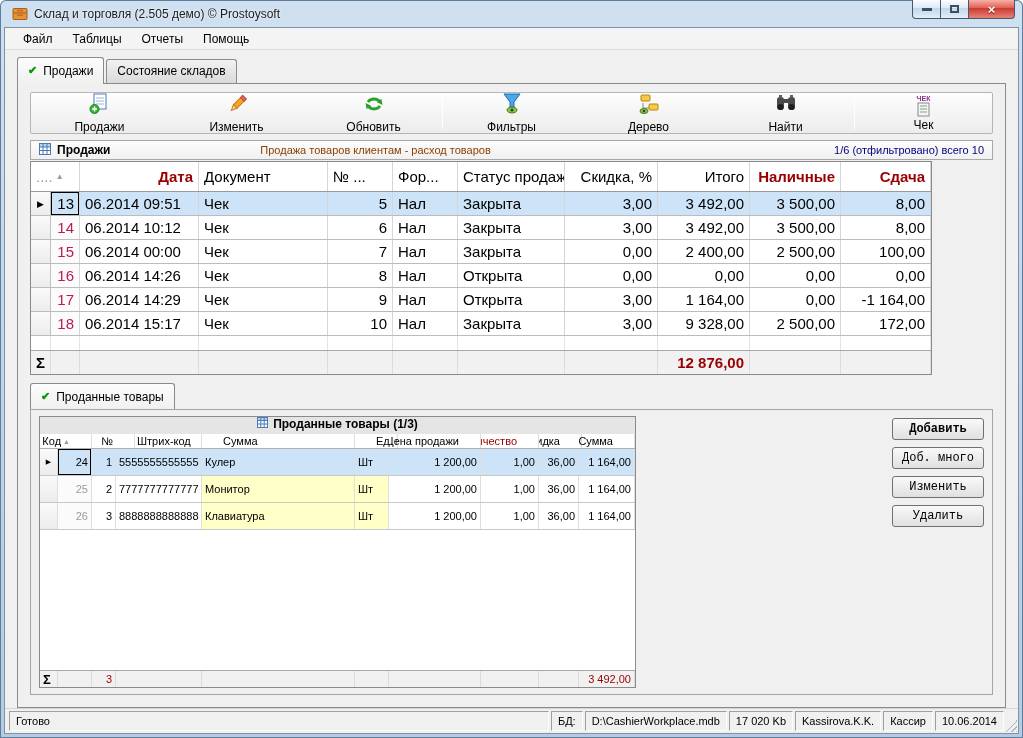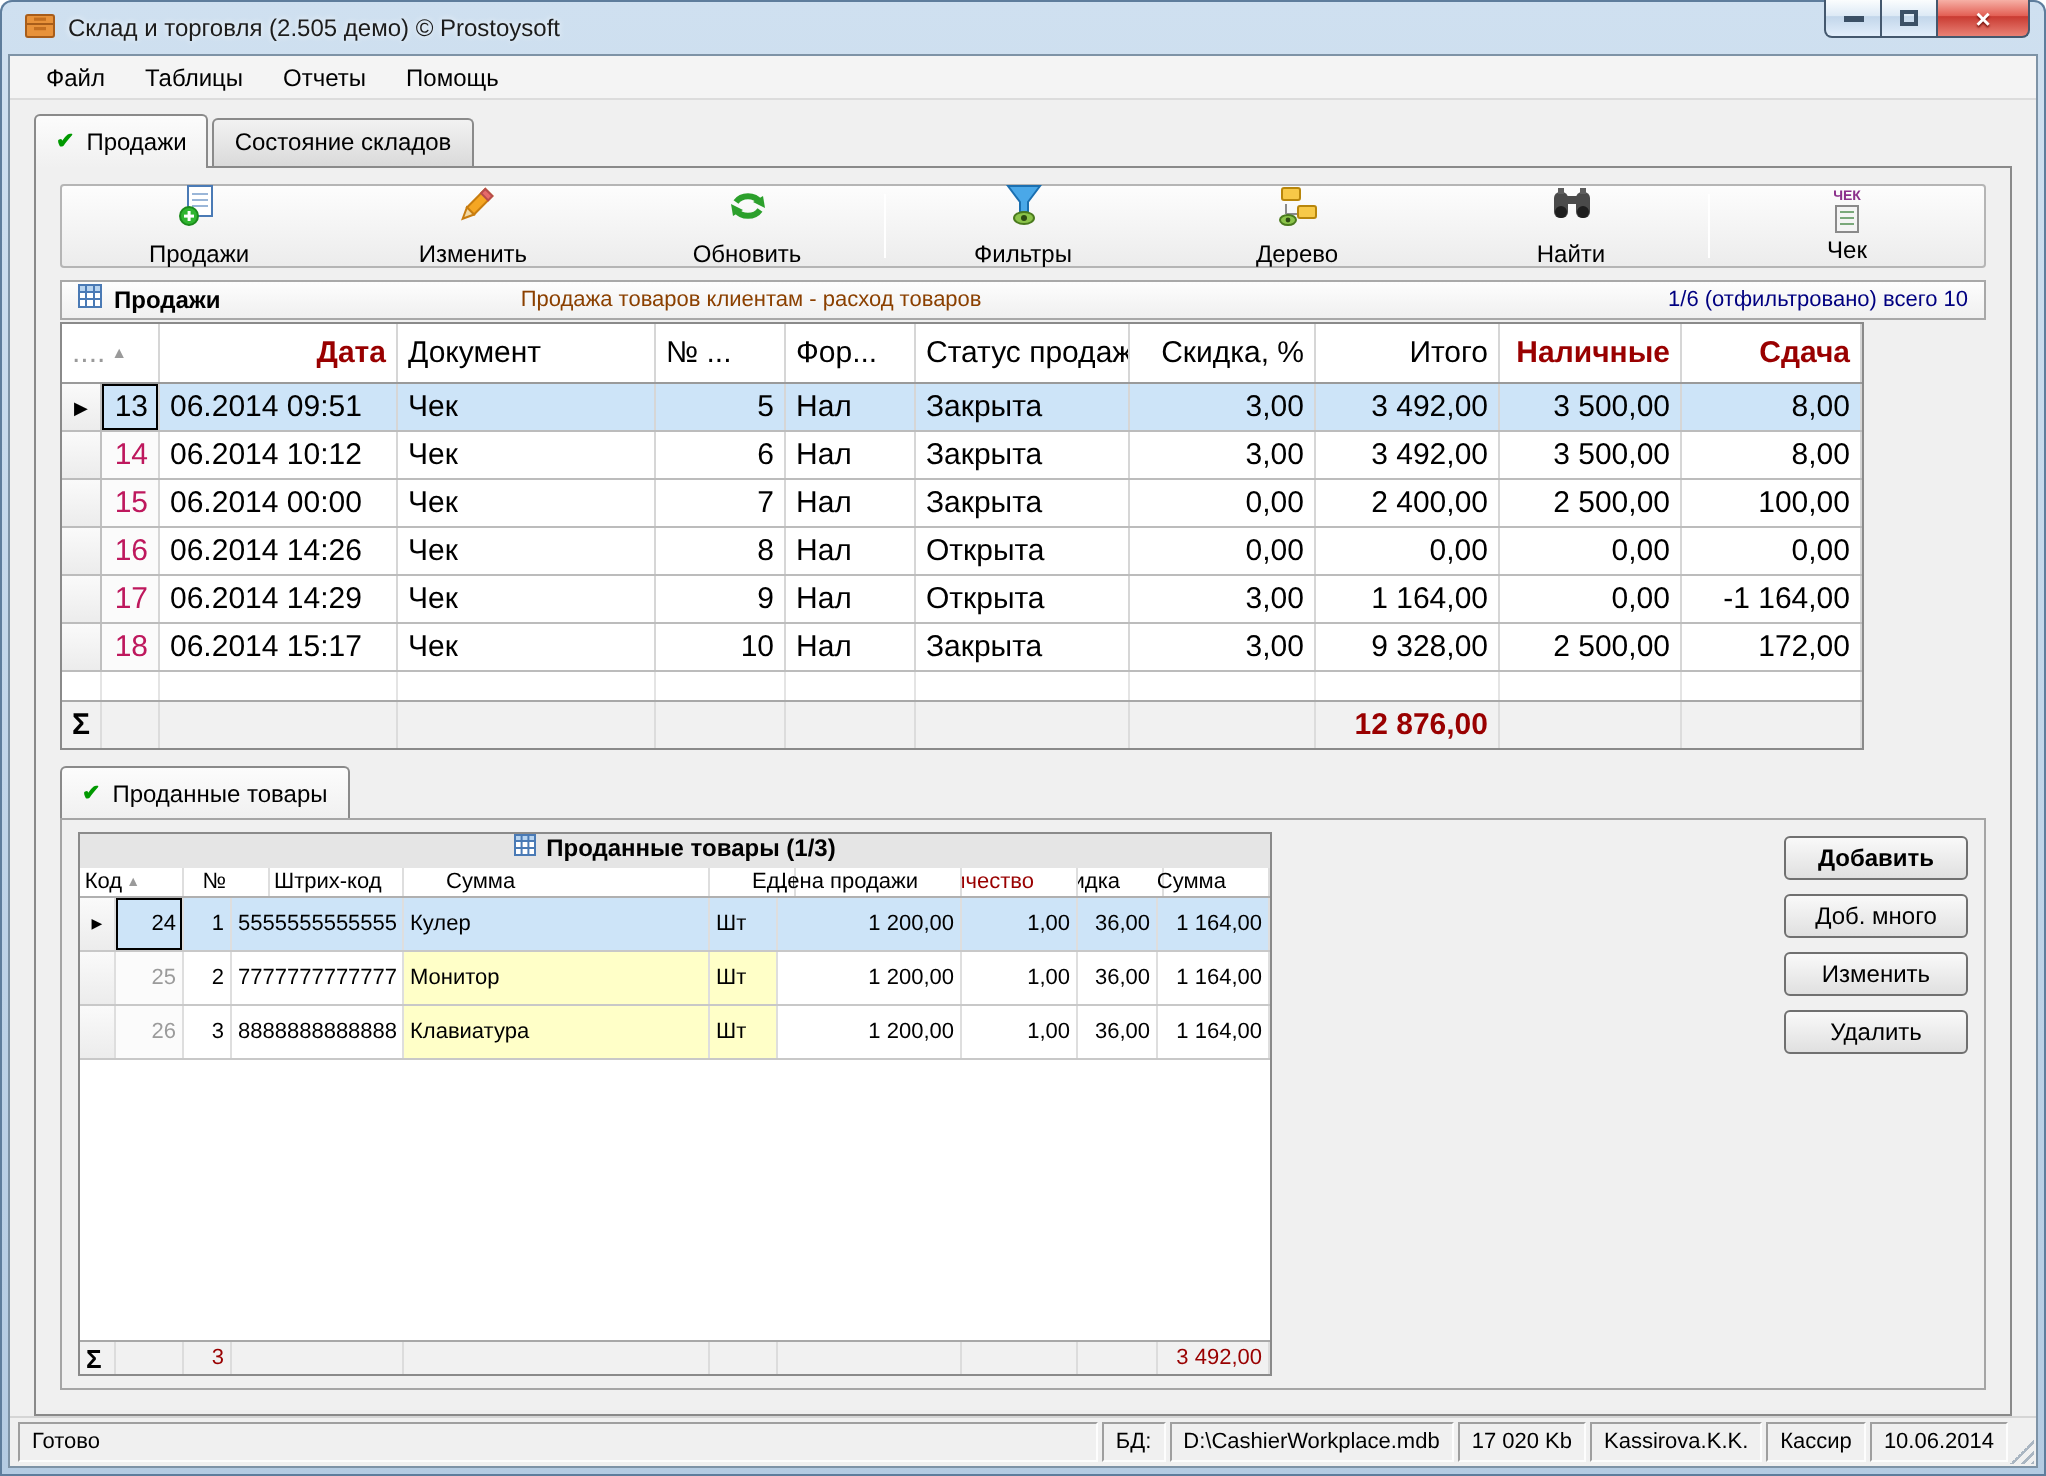--- a/index.html
+++ b/index.html
@@ -103,21 +103,21 @@
   .lrow.sel{ background:#cde4f8; }
   .lrow.sel .lc.codec{ color:#000; background:transparent; box-shadow:inset 0 0 0 1px #000; }
   .lc.yl{ background:#ffffc8; }
   .lfiller{ flex:1; background:#fff; }
   .lsig{ display:grid; grid-template-columns:var(--lcols); height:17px; background:#f1f1f1; border-top:1px solid #a8a8a8; }
   .lsig .sc{ border-right:1px solid #dcdcdc; display:flex; align-items:center; padding:0 3px; font-size:11px; }
   .lsig .sigsym{ font-weight:bold; font-size:13px; }
   .lsig .sigval{ color:var(--red); justify-content:flex-end; }
   .lsig .sigcount{ color:var(--red); justify-content:flex-end; }
   .side-buttons{ margin-left:auto; width:92px; display:flex; flex-direction:column; gap:7px; padding-top:2px; }
-  .sbtn{ height:22px; border:1px solid #707070; border-radius:3px; background:linear-gradient(#f9f9f9,#e0e0e0); font-size:12px; font-family:Liberation Sans, sans-serif; }
+  .sbtn{ height:22px; border:1px solid #707070; border-radius:3px; background:linear-gradient(#f9f9f9,#e0e0e0); font-size:12px; font-family:Liberation Mono, monospace; }
   .sbtn.default{ font-weight:bold; }
   
   .statusbar{ height:25px; background:#f0f0f0; border-top:1px solid #d5d5d5; display:flex; gap:2px; padding:2px 14px 2px 4px; align-items:stretch;justify-content:center; }
   .sp{ border:1px solid; border-color:#9f9f9f #fdfdfd #fdfdfd #9f9f9f; display:flex; align-items:center; padding:0 6px; font-size:11px; white-space:nowrap; }
   .sp.ready{ flex:1; }
   .grip{ position:absolute; right:6px; bottom:6px; width:12px; height:12px;
     background:linear-gradient(135deg, transparent 0 50%, #aab6c2 50% 58%, transparent 58% 72%, #aab6c2 72% 80%, transparent 80% 93%, #aab6c2 93%); }
 </style>
 </head>
 <body>

